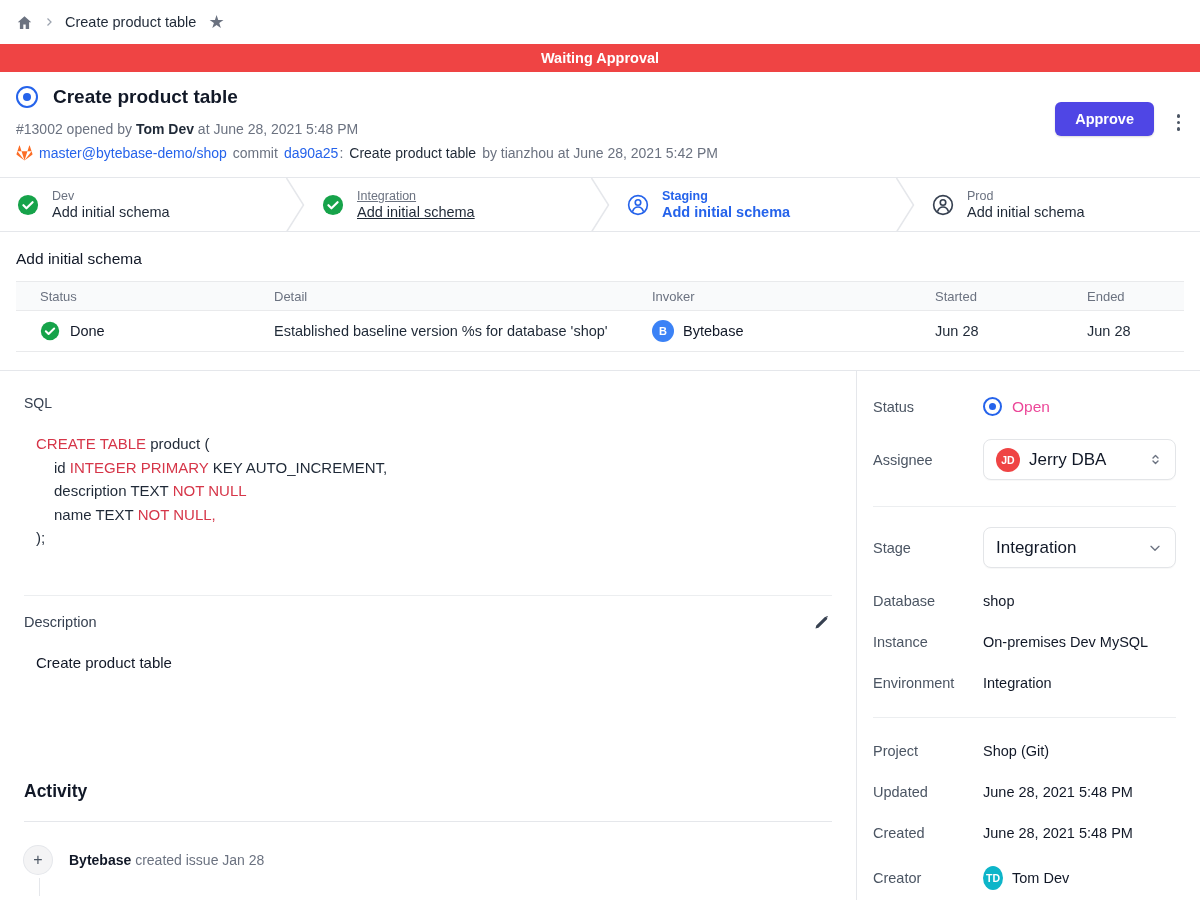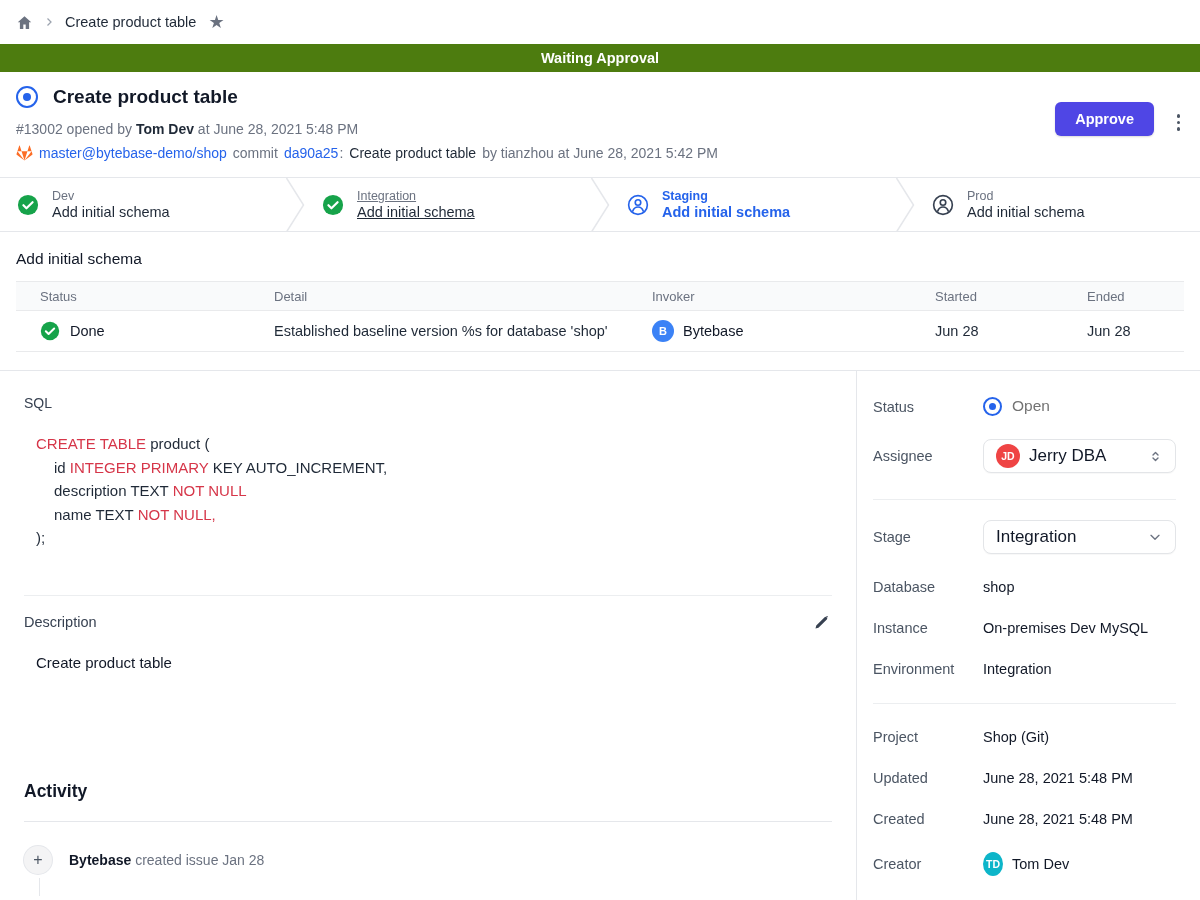--- a/index.html
+++ b/index.html
@@ -4,21 +4,21 @@
 <style>
   * { margin:0; padding:0; box-sizing:border-box; }
   html,body { width:1200px; height:900px; background:#fff; font-family:"Liberation Sans", sans-serif; color:#374151; overflow:hidden; }
 
   
   .breadcrumb-bar { height:44px; display:flex; align-items:center; padding:0 16px; gap:10px; background:#fff; }
   .crumb-title { font-size:14.5px; color:#1f2937; }
   .star { color:#6b7280; font-size:18px; line-height:1; margin-left:2px; }
 
   
-  .banner { height:28px; background:#4d7c0f; color:#fff; font-size:14.5px; font-weight:700; display:flex; align-items:center; justify-content:center; }
+  .banner { height:28px; background:#ef4444; color:#fff; font-size:14.5px; font-weight:700; display:flex; align-items:center; justify-content:center; }
 
   
   .header { position:relative; padding:14px 16px 16px; background:#fff; }
   .title-row { display:flex; align-items:center; gap:15px; }
   .issue-open-icon { width:22px; height:22px; border:2px solid #2563eb; border-radius:50%; position:relative; flex:0 0 auto; }
   .issue-open-icon::after { content:""; position:absolute; left:50%; top:50%; width:8px; height:8px; margin:-4px 0 0 -4px; background:#2563eb; border-radius:50%; }
   .page-title { font-size:19px; font-weight:700; color:#111827; }
   .meta-row { margin-top:13px; font-size:14px; color:#6b7280; }
   .meta-row b { color:#1f2937; font-weight:700; }
   .commit-row { margin-top:8px; display:flex; gap:6px; font-size:14px; color:#6b7280; flex-wrap:nowrap; }
@@ -83,25 +83,25 @@
   .plus-circle { width:28px; height:28px; border-radius:50%; background:#f4f4f5; box-shadow:0 0 0 1px #e5e7eb; color:#4b5563; font-size:16px; display:flex; align-items:center; justify-content:center; }
   .activity-text { font-size:14px; color:#6b7280; }
   .activity-text b { color:#111827; font-weight:700; }
   .timeline { width:1px; height:18px; background:#e5e7eb; margin:4px 0 0 15px; }
 
   
   .side-row { display:flex; align-items:center; }
   .side-label { width:110px; flex:0 0 auto; font-size:14.5px; color:#4b5563; }
   .side-value { font-size:14.5px; color:#111827; font-weight:500; }
   .row-status { margin-top:2px; }
-  .status-value { display:flex; gap:10px; font-size:15.5px; color:#737373; font-weight:500; }
+  .status-value { display:flex; align-items:center; gap:10px; font-size:15.5px; color:#ec4899; font-weight:500; }
   .issue-open-icon.small { width:19px; height:19px; border-width:2px; }
   .issue-open-icon.small::after { width:7px; height:7px; margin:-3.5px 0 0 -3.5px; }
   .row-assignee { margin-top:23px; }
-  .select-box { flex:1; height:34px; border:1px solid #e3e5e8; border-radius:8px; display:flex; align-items:center; padding:0 12px; gap:9px; cursor:pointer; background:#fff; box-shadow:0 1px 1px rgba(0,0,0,.03); }
+  .select-box { flex:1; height:41px; border:1px solid #e3e5e8; border-radius:8px; display:flex; align-items:center; padding:0 12px; gap:9px; cursor:pointer; background:#fff; box-shadow:0 1px 1px rgba(0,0,0,.03); }
   .select-box .grow { flex:1; }
   .side-divider { border:none; border-top:1px solid #eceef0; margin-top:26px; }
   .row-stage { margin-top:20px; }
   .select-text { font-size:17px; color:#111827; }
   .row-kv { margin-top:25px; }
   .creator-value { display:flex; align-items:center; gap:9px; font-size:14.5px; color:#111827; font-weight:500; }
 </style>
 </head>
 <body>
 

